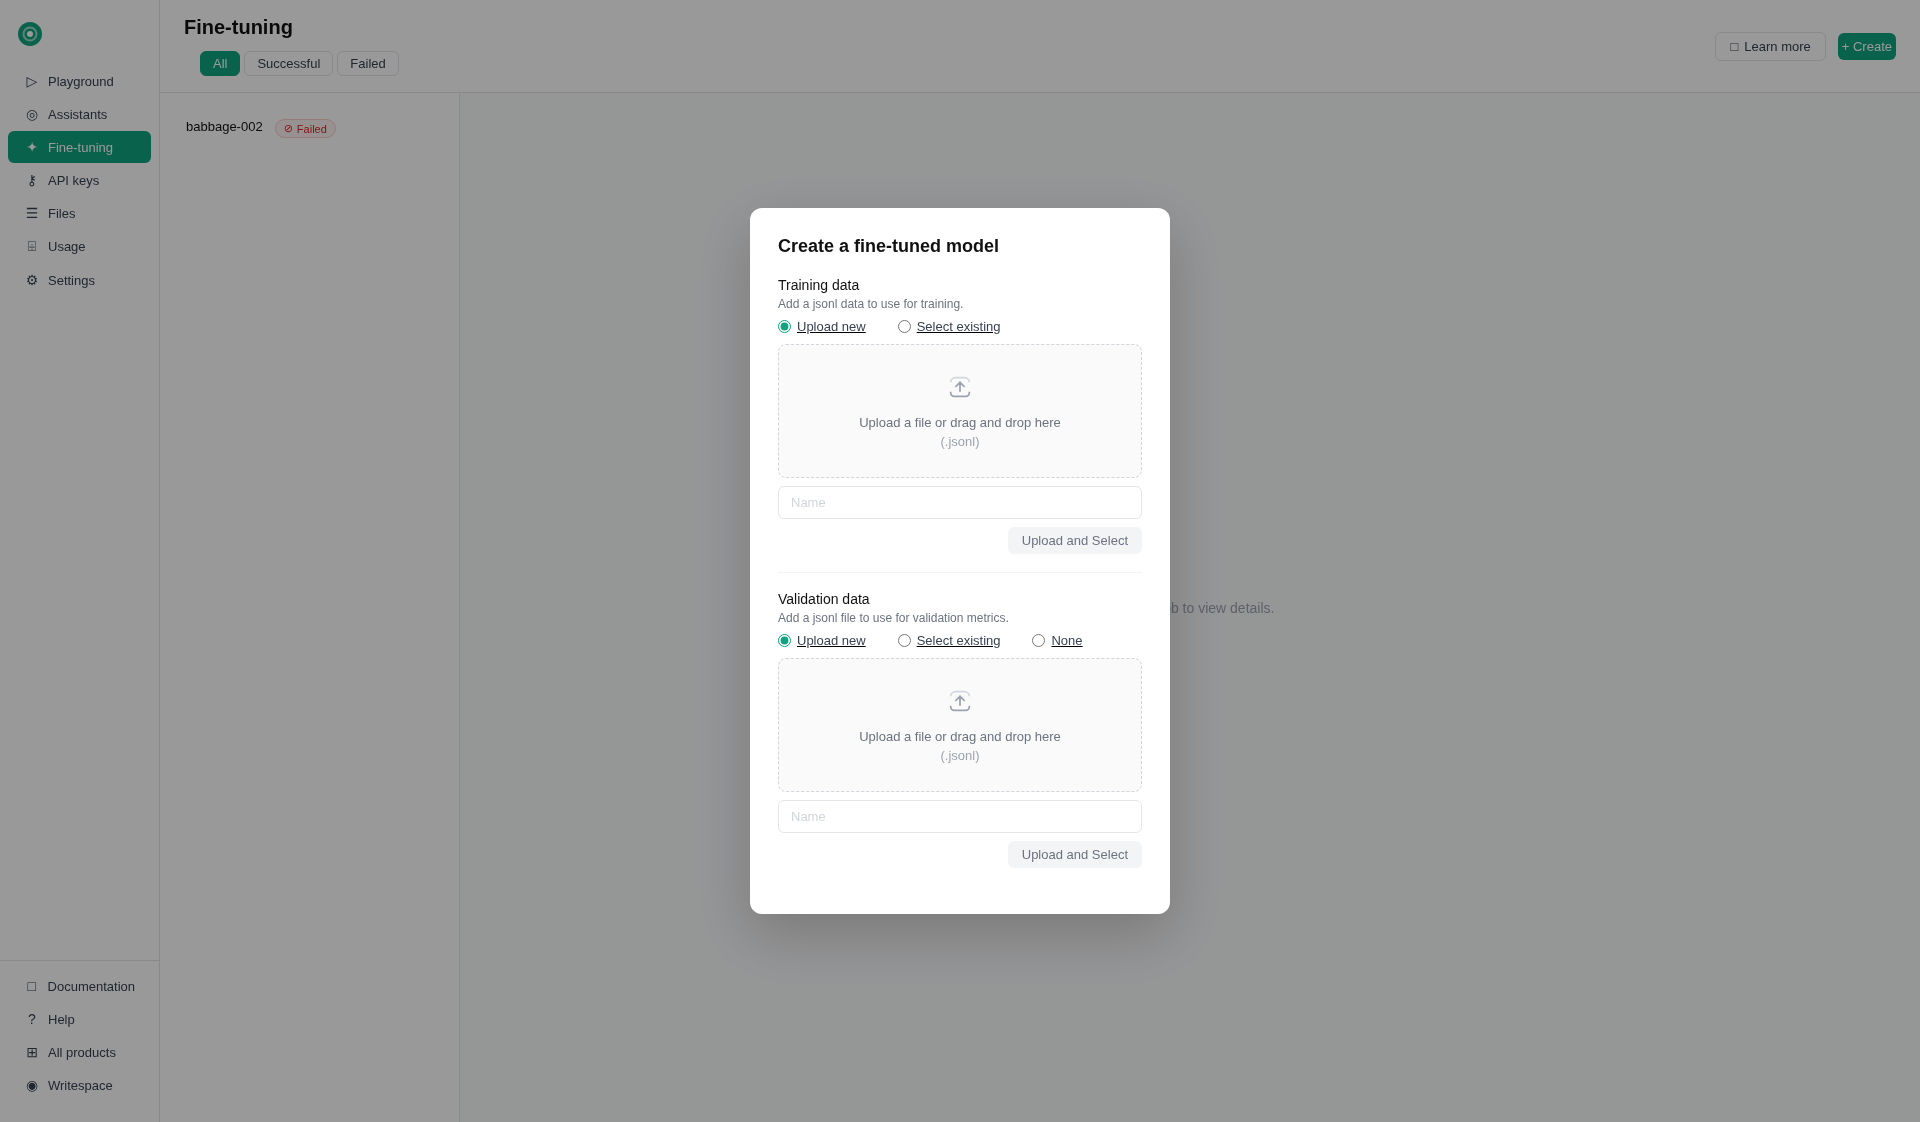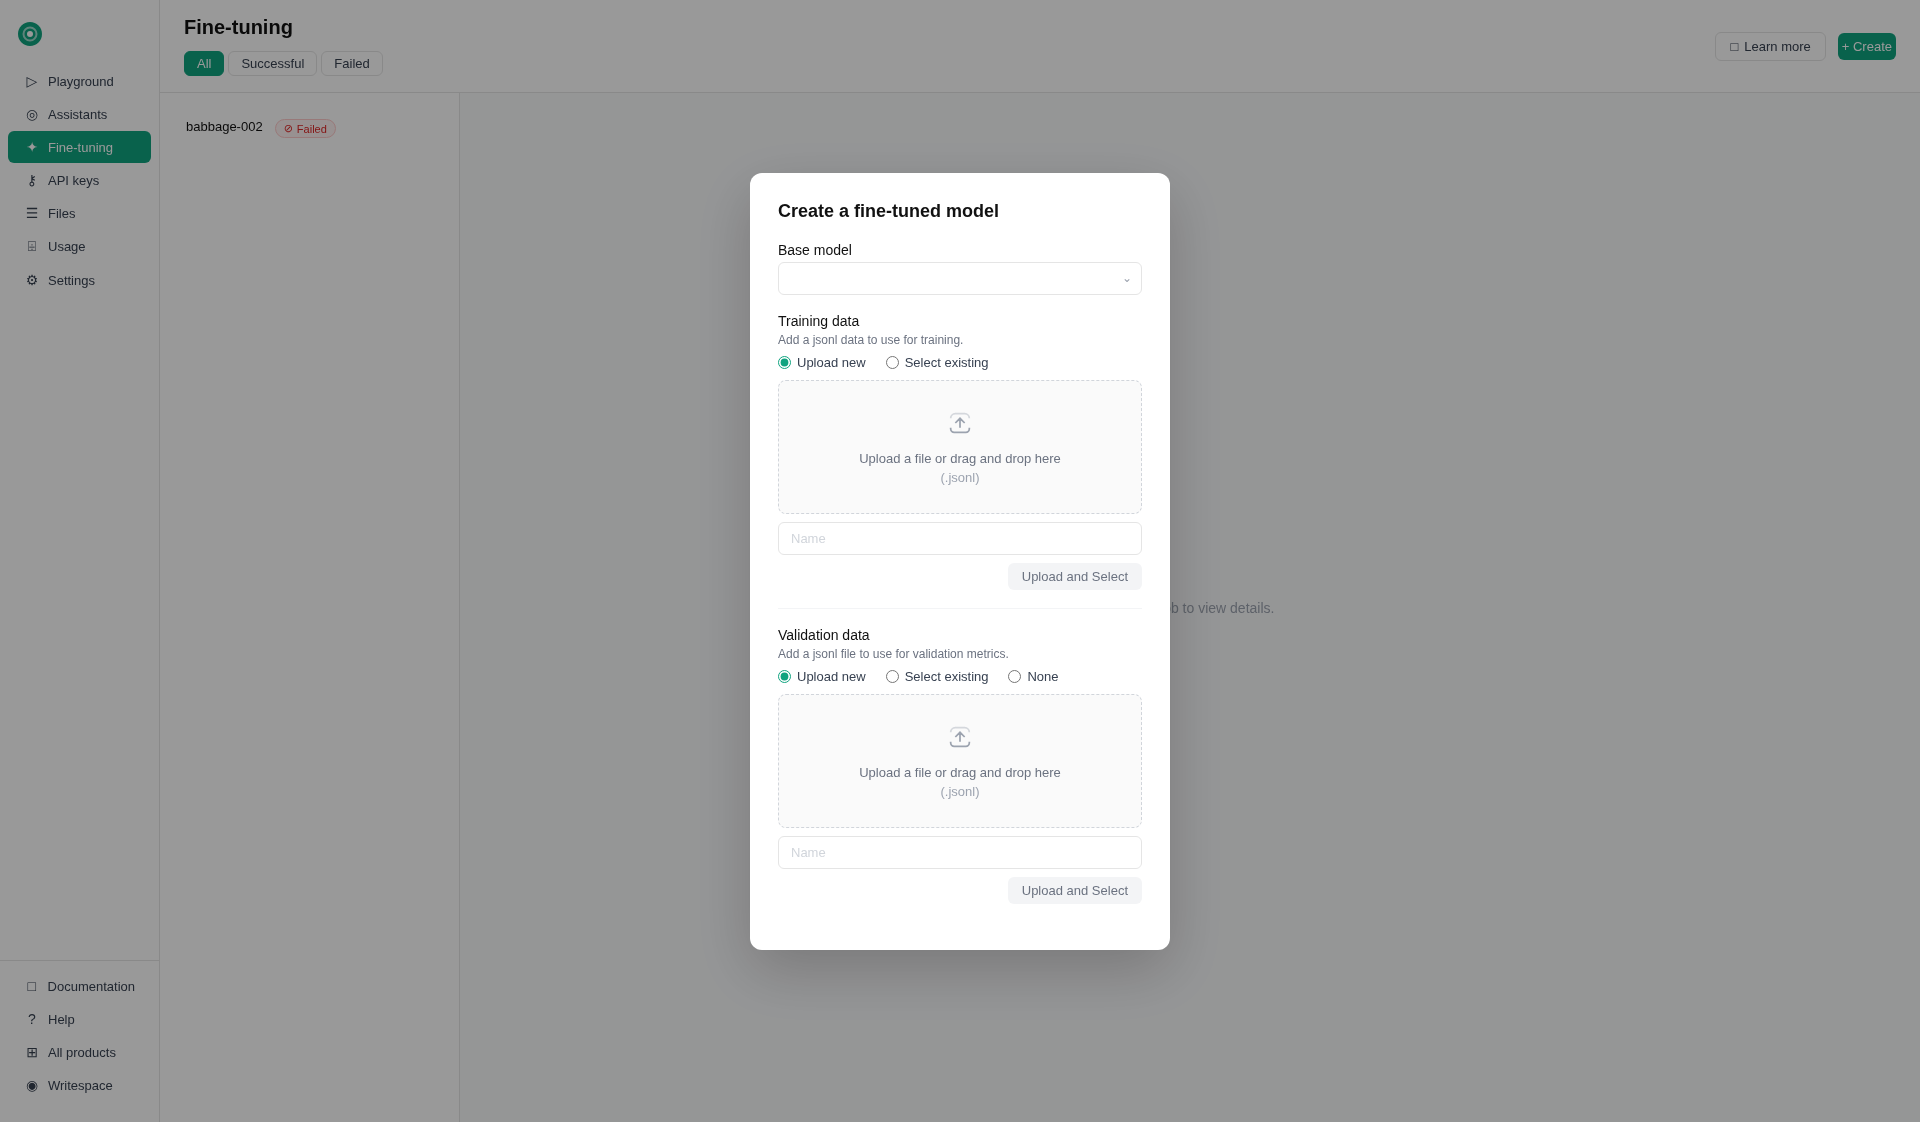--- a/index.html
+++ b/index.html
@@ -37,21 +37,21 @@
 
     
     .main { flex: 1; display: flex; flex-direction: column; overflow: hidden; }
     .main-header {
       padding: 16px 24px;
       background: #fff;
       border-bottom: 1px solid #e5e5e5;
       display: flex; align-items: center; justify-content: space-between;
     }
     .main-header h1 { font-size: 20px; font-weight: 600; color: #111; }
-    .header-tabs { display: flex; gap: 4px; margin-top: 12px; }
+    .header-tabs { display: flex; gap: 4px; margin-top: 12px; margin-left: 16px; }
     .header-tab {
       padding: 4px 12px; border-radius: 6px; font-size: 13px; cursor: pointer;
       border: 1px solid #e5e5e5; background: #fff; color: #374151;
     }
     .header-tab.active { background: #10a37f; color: #fff; border-color: #10a37f; }
     .header-right { display: flex; align-items: center; gap: 12px; }
     .learn-more-btn {
       display: flex; align-items: center; gap: 6px;
       padding: 6px 14px; border: 1px solid #e5e5e5; border-radius: 6px;
       font-size: 13px; cursor: pointer; background: #fff; color: #374151;
@@ -116,21 +116,21 @@
     .select-wrapper select {
       width: 100%; padding: 8px 12px; border: 1px solid #e5e5e5;
       border-radius: 6px; font-size: 13px; color: #9ca3af;
       appearance: none; cursor: pointer; background: #fff;
     }
     .select-arrow {
       position: absolute; right: 10px; top: 50%; transform: translateY(-50%);
       pointer-events: none; color: #9ca3af; font-size: 12px;
     }
 
-    .radio-group { display: flex; gap: 20px; margin-bottom: 10px; }
+    .radio-group { display: flex; gap: 32px; margin-bottom: 10px; text-decoration: underline; }
     .radio-option { display: flex; align-items: center; gap: 6px; cursor: pointer; font-size: 13px; color: #374151; }
     .radio-option input[type="radio"] { accent-color: #10a37f; }
 
     .upload-zone {
       border: 1.5px dashed #d1d5db; border-radius: 8px;
       padding: 28px 16px; text-align: center; cursor: pointer;
       background: #fafafa;
     }
     .upload-icon { font-size: 24px; color: #9ca3af; margin-bottom: 8px; }
     .upload-text { font-size: 13px; color: #6b7280; margin-bottom: 4px; }
@@ -260,29 +260,20 @@
     <div class="detail-panel">
       <span>Select a job to view details.</span>
     </div>
   </div>
 </div>
 
 <div class="overlay">
   <div class="modal">
     <h2 class="modal-title">Create a fine-tuned model</h2>
 
-    <div class="form-group">
-      <div class="form-label">Base model</div>
-      <div class="select-wrapper">
-        <select class="select-input">
-          <option value="" disabled="" selected=""></option>
-        </select>
-        <span class="select-arrow">⌄</span>
-      </div>
-    </div>
 
     <div class="form-group">
       <div class="form-label">Training data</div>
       <div class="form-sublabel">Add a jsonl data to use for training.</div>
       <div class="radio-group">
         <label class="radio-option">
           <input type="radio" name="training" checked="" style="">
           <span>Upload new</span>
         </label>
         <label class="radio-option">

